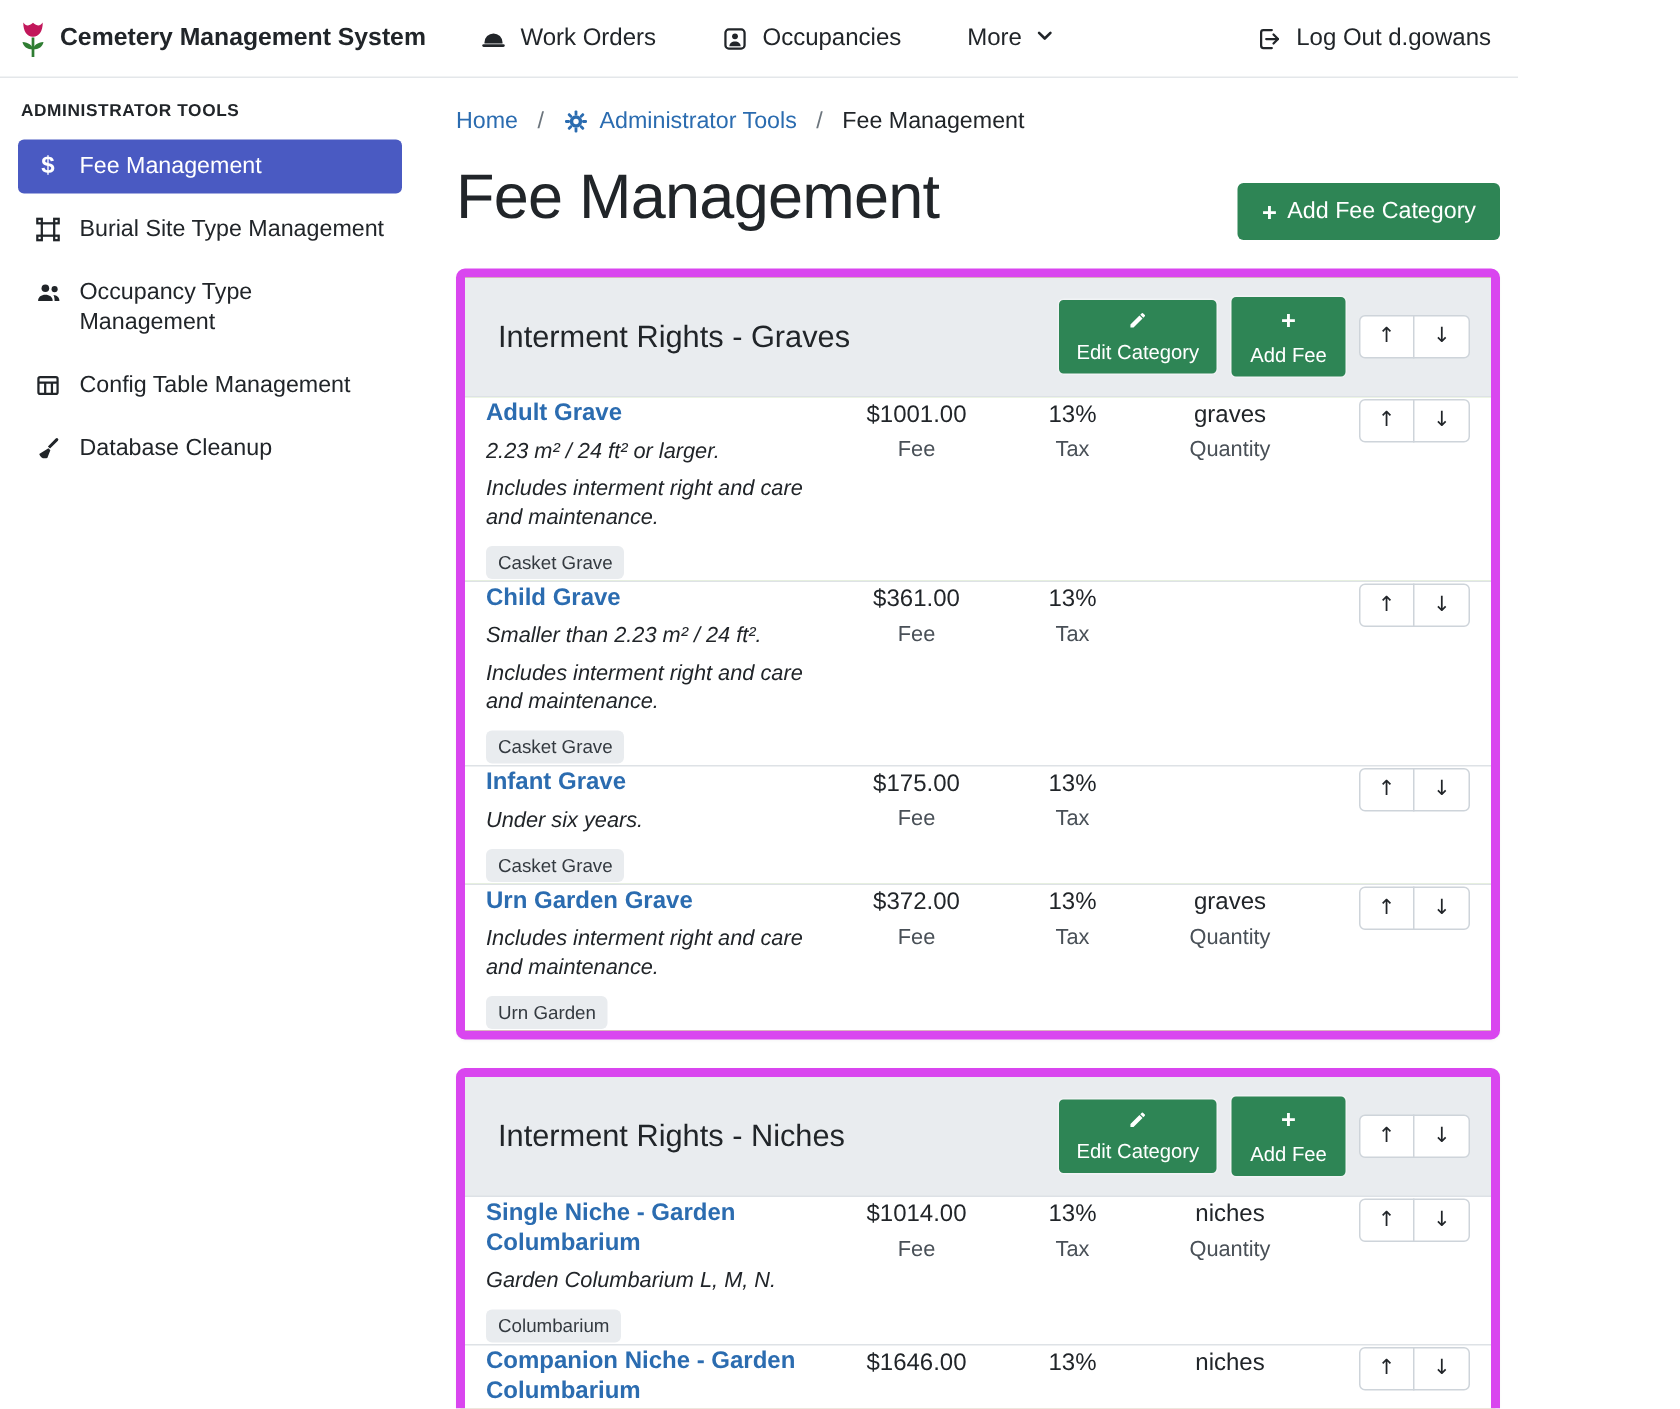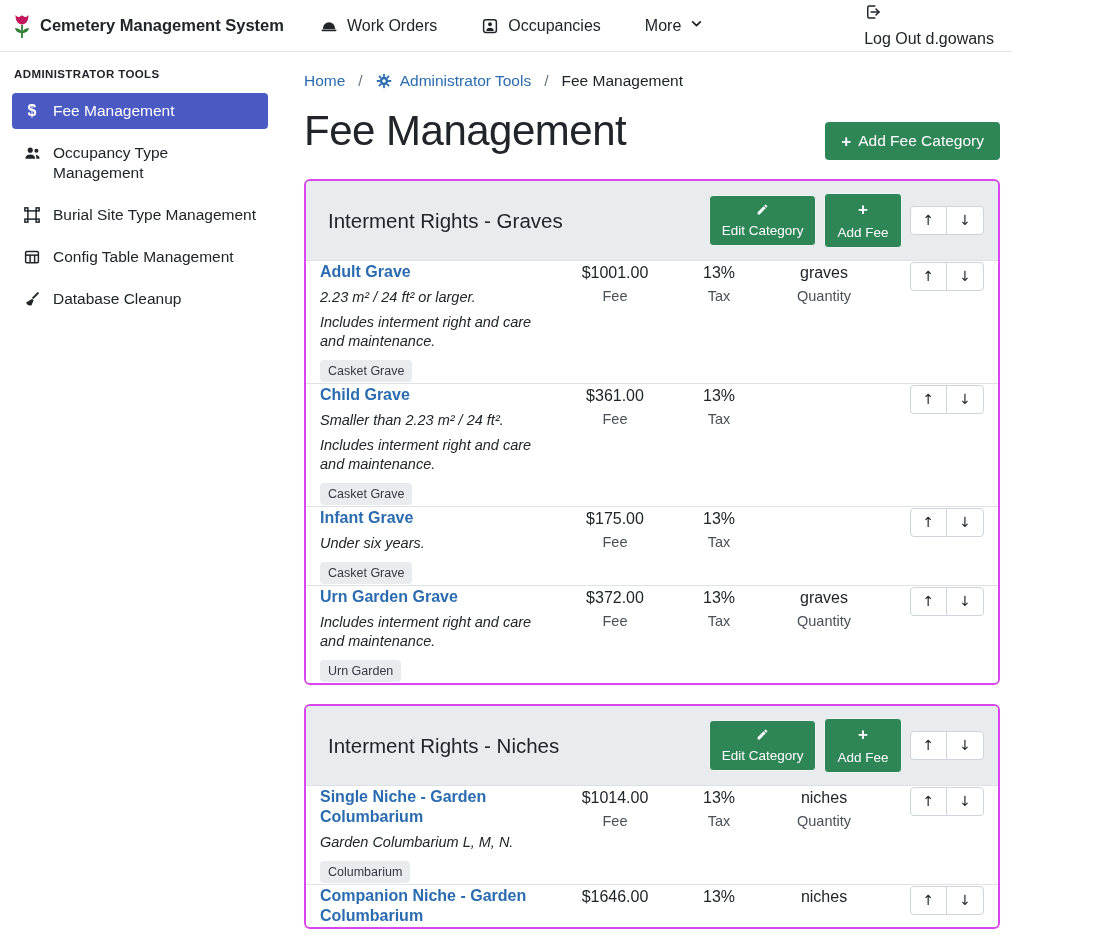--- a/index.html
+++ b/index.html
@@ -19,21 +19,21 @@
 
   
   .navbar {
     display: flex; align-items: center; height: 52px;
     padding: 0 18px 0 12px; background: #fff;
     border-bottom: 1px solid #e4e7ea;
   }
   .brand { display: flex; align-items: center; gap: 8px; font-weight: 700; font-size: 16.5px; cursor: pointer; }
   .nav-items { display: flex; align-items: center; gap: 44px; margin-left: 36px; }
   .nav-item { display: flex; align-items: flex-start; gap: 9px; font-size: 16px; cursor: pointer; }
-  .logout { margin-left: auto; display: flex; gap: 9px; font-size: 16px; cursor: pointer; flex-direction: column; }
+  .logout { margin-left: auto; display: flex; align-items: center; gap: 9px; font-size: 16px; cursor: pointer; }
 
   
   .layout { display: flex; height: 887px; }
 
   
   .sidebar { width: 280px; flex: 0 0 280px; padding: 14px 12px 0 12px; }
   .side-heading { font-size: 11.5px; font-weight: 700; letter-spacing: .4px; margin: 2px 2px 13px 2px; }
   .side-item {
     display: flex; align-items: flex-start; gap: 11px;
     padding: 8px 10px; border-radius: 4px;
@@ -55,21 +55,21 @@
   .page-title { font-size: 42px; font-weight: 400; letter-spacing: -0.5px; line-height: 1.2; }
   .btn { border: none; cursor: pointer; font-family: inherit; display: inline-flex; align-items: center; gap: 7px; }
   .btn-add-category {
     background: var(--c-green); color: #fff; font-size: 15.5px;
     padding: 10px 16px; border-radius: 4px; margin-top: 16px;
   }
   .plus-glyph { font-weight: 700; font-size: 17px; line-height: 1; }
 
   
   .card {
-    border: 2px solid #d946ef; border-radius: 6px; margin-top: 19px;
+    border: 6px solid #d946ef; border-radius: 6px; margin-top: 19px;
     overflow: hidden; box-shadow: 0 1px 2px rgba(0,0,0,.04); background: #bef264;
   }
   .card-header {
     background: var(--c-header);
     display: flex; align-items: center; justify-content: space-between;
     padding: 12px 14px; border-bottom: 1px solid #dde1e6;
   }
   .card-title { font-size: 20.5px; font-weight: 500; padding-left: 8px; }
   .card-actions { display: flex; align-items: center; gap: 8px; }
   .btn-green-sm {
@@ -172,40 +172,40 @@
       <div class="side-heading">ADMINISTRATOR TOOLS</div>
       <nav>
           <div class="side-item active">
     <span class="side-icon">
               <span class="dollar-glyph">$</span>
             </span>
     <span class="side-label">Fee Management</span>
   </div>
           <div class="side-item">
     <span class="side-icon">
-              <svg width="19" height="18" viewBox="0 0 24 24" fill="currentColor">
-                <circle cx="9" cy="8.2" r="3.4"></circle>
-                <path d="M2.5 19.5 c0-3.4 2.9-5.4 6.5-5.4 s6.5 2 6.5 5.4 Z"></path>
-                <circle cx="17.2" cy="9" r="2.7"></circle>
-                <path d="M16.2 14.3 c3 .3 5.3 2.1 5.3 5.2 h-4.3 c0-2.1-.3-3.8-1-5.2 Z"></path>
-              </svg>
-            </span>
-    <span class="side-label">Occupancy Type Management</span>
-  </div>
-          <div class="side-item">
-    <span class="side-icon">
               <svg width="18" height="18" viewBox="0 0 24 24" fill="none" stroke="currentColor" stroke-width="2">
                 <rect x="6.5" y="6.5" width="11" height="11"></rect>
                 <rect x="2.5" y="2.5" width="4" height="4" fill="#fff"></rect>
                 <rect x="17.5" y="2.5" width="4" height="4" fill="#fff"></rect>
                 <rect x="2.5" y="17.5" width="4" height="4" fill="#fff"></rect>
                 <rect x="17.5" y="17.5" width="4" height="4" fill="#fff"></rect>
               </svg>
             </span>
     <span class="side-label">Burial Site Type Management</span>
+  </div>
+          <div class="side-item">
+    <span class="side-icon">
+              <svg width="19" height="18" viewBox="0 0 24 24" fill="currentColor">
+                <circle cx="9" cy="8.2" r="3.4"></circle>
+                <path d="M2.5 19.5 c0-3.4 2.9-5.4 6.5-5.4 s6.5 2 6.5 5.4 Z"></path>
+                <circle cx="17.2" cy="9" r="2.7"></circle>
+                <path d="M16.2 14.3 c3 .3 5.3 2.1 5.3 5.2 h-4.3 c0-2.1-.3-3.8-1-5.2 Z"></path>
+              </svg>
+            </span>
+    <span class="side-label">Occupancy Type Management</span>
   </div>
           <div class="side-item">
     <span class="side-icon">
               <svg width="18" height="18" viewBox="0 0 24 24" fill="none" stroke="currentColor" stroke-width="2">
                 <rect x="3.5" y="4.5" width="17" height="15" rx="1.5"></rect>
                 <line x1="3.5" y1="9.5" x2="20.5" y2="9.5"></line>
                 <line x1="9.5" y1="9.5" x2="9.5" y2="19.5"></line>
                 <line x1="15.5" y1="9.5" x2="15.5" y2="19.5"></line>
               </svg>
             </span>

